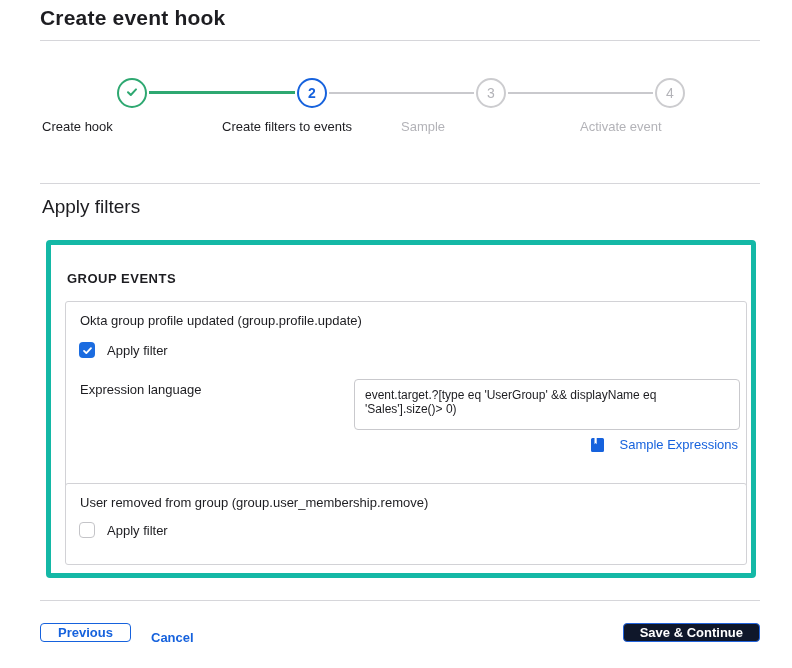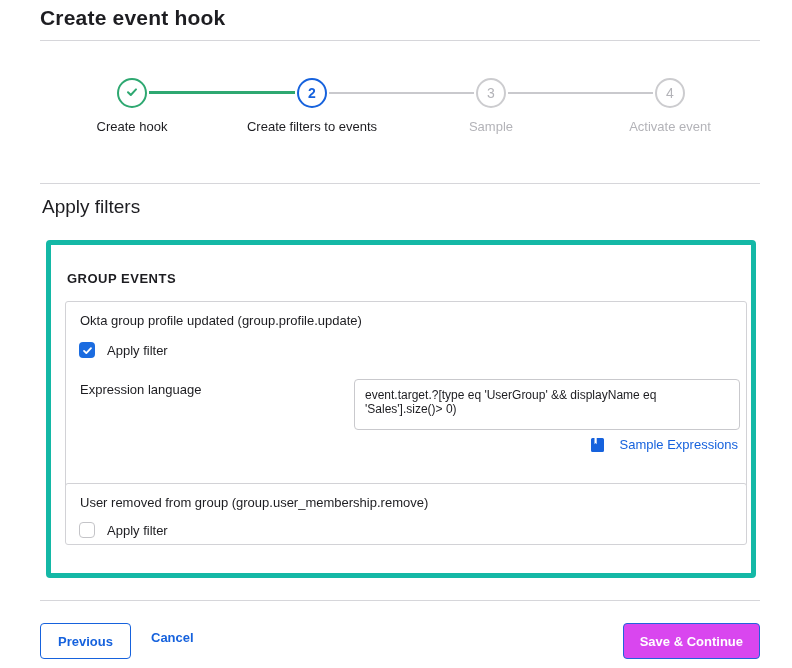--- a/index.html
+++ b/index.html
@@ -29,21 +29,21 @@
   .step-circle {
     position: absolute; top: 78px; width: 30px; height: 30px;
     border-radius: 50%; background: #fff;
     display: flex; align-items: center; justify-content: center;
     font-size: 14px; font-weight: 700;
   }
   .step-circle.complete { border: 2px solid #2ea871; color: #2ea871; }
   .step-circle.active   { border: 2px solid #1662dd; color: #1662dd; }
   .step-circle.upcoming { border: 2px solid #cccccf; color: #b3b3b8; font-weight: 400; }
   .step-label {
-    position: absolute; top: 119px; width: 180px; text-align: center;
+    position: absolute; top: 119px; width: 180px; 
     font-size: 13px; color: #1d1d21;
   }
   .step-label.upcoming { color: #b3b3b8; }
 
   
   .section-heading {
     position: absolute; left: 42px; top: 196px;
     font-size: 19px; font-weight: 400;
   }
 
@@ -53,21 +53,21 @@
   }
   .panel-title {
     position: absolute; left: 16px; top: 26px;
     font-size: 13px; font-weight: 700; letter-spacing: .5px;
   }
   .event-card {
     position: absolute; left: 14px; width: 682px;
     border: 1px solid #d2d2d6; border-radius: 3px; background: #fff;
   }
   .event-card-1 { top: 56px; height: 212px; }
-  .event-card-2 { top: 238px; height: 62px; }
+  .event-card-2 { top: 238px; height: 82px; }
   .event-title { position: absolute; left: 14px; top: 11px; font-size: 13px; }
 
   .checkbox-row { position: absolute; left: 13px; display: flex; align-items: center; }
   .event-card-1 .checkbox-row { top: 40px; }
   .event-card-2 .checkbox-row { top: 38px; }
   .checkbox {
     width: 16px; height: 16px; border-radius: 4px; flex: 0 0 auto;
     display: flex; align-items: center; justify-content: center;
   }
   .checkbox.checked { background: #1b6ce0; }
@@ -84,32 +84,32 @@
   }
   .sample-link {
     position: absolute; right: 8px; top: 135px;
     display: flex; align-items: center; gap: 16px;
     font-size: 13px; font-weight: 500; color: #1662dd; cursor: pointer;
     text-decoration: none;
   }
 
   
   .btn { font-family: "Liberation Sans", sans-serif; font-size: 13px; font-weight: 700;
-         border-radius: 4px; cursor: pointer; height: 36px; }
+         border-radius: 4px; cursor: pointer; height: 19px; }
   .btn-previous {
     position: absolute; left: 40px; top: 623px; padding: 0 17px;
     background: #fff; border: 1px solid #1662dd; color: #1662dd;
   }
   .link-cancel {
     position: absolute; left: 151px; top: 630px;
     font-size: 13px; font-weight: 700; color: #1662dd; cursor: pointer; text-decoration: none;
   }
   .btn-save {
     position: absolute; right: 32px; top: 623px; padding: 0 16px;
-    background: #d946ef; border: 1px solid #2263dc; color: #fff;
+    background: #0f172a; border: 1px solid #2263dc; color: #fff;
   }
 </style>
 </head>
 <body>
 
 <div class="page">
 
   <div class="page-title">Create event hook</div>
   <div class="divider divider-1"></div>
 

